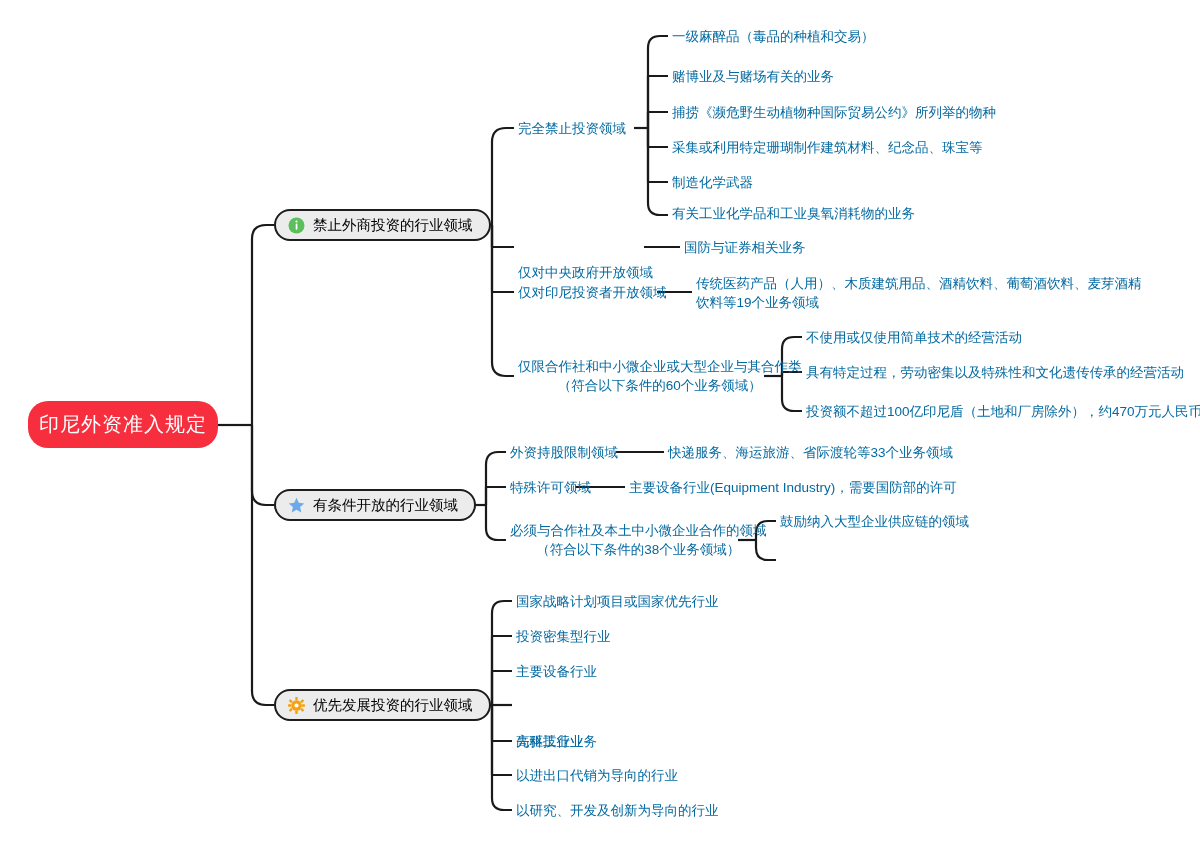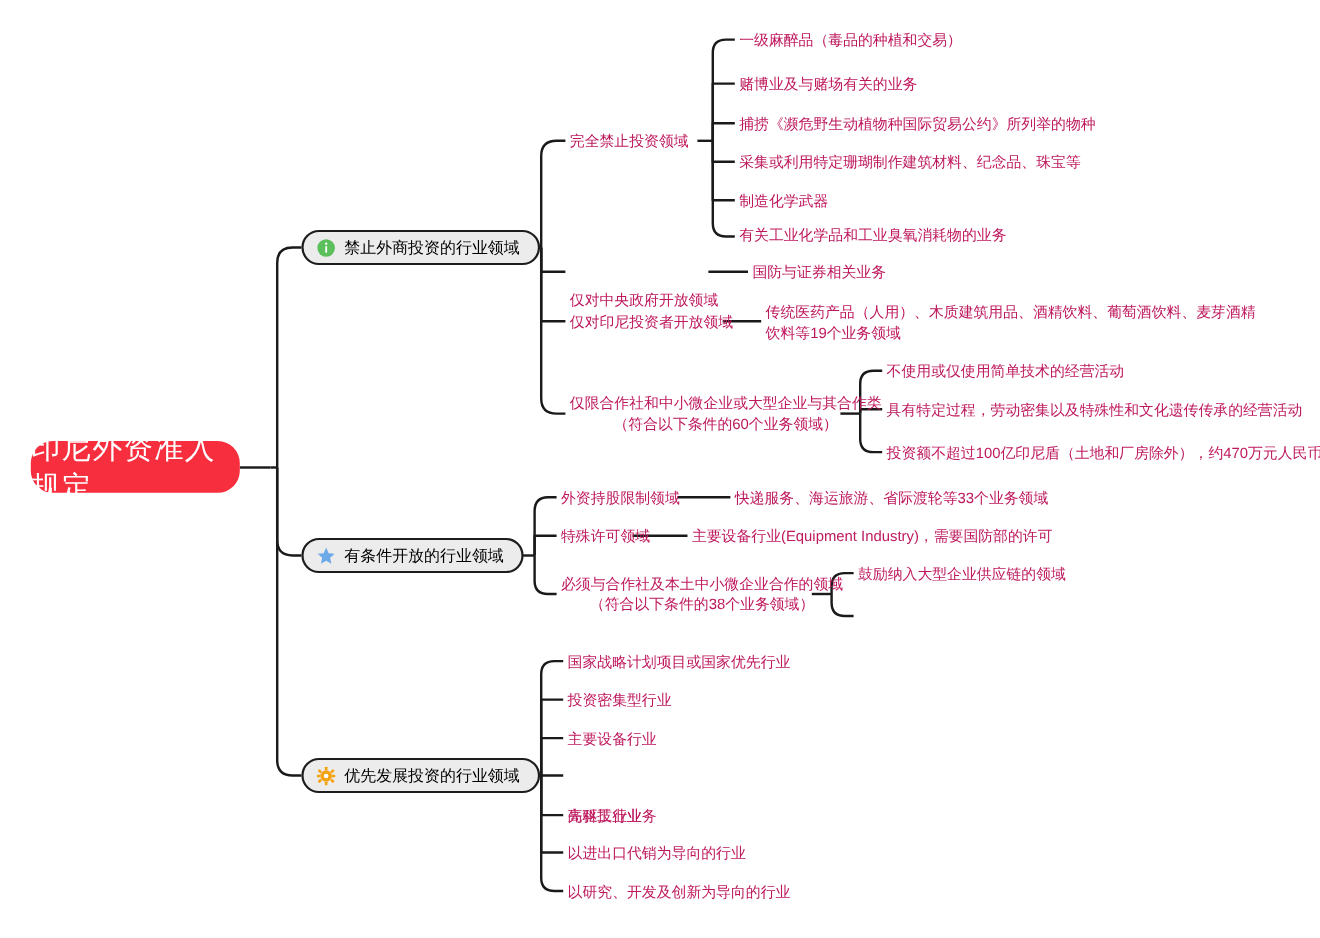--- a/index.html
+++ b/index.html
@@ -33,21 +33,21 @@
     left: 28px;
     top: 401px;
     width: 190px;
     height: 47px;
     background: #F72E3E;
     border-radius: 20px;
     display: flex;
     align-items: center;
     justify-content: center;
     color: #ffffff;
-    font-size: 27px;
+    font-size: 20px;
     letter-spacing: 1px;
     box-sizing: border-box;
   }
 
   
   .branch-node {
     position: absolute;
     height: 32px;
     background: #ECECEC;
     border: 2px solid #1d1d1d;
@@ -68,21 +68,21 @@
     display: inline-flex;
     align-items: center;
     justify-content: center;
   }
 
   
   .tnode {
     position: absolute;
     font-size: 13.5px;
     line-height: 19px;
-    color: #be185d;
+    color: #0369a1;
     white-space: pre;
   }
   .tnode.center {
     text-align: center;
   }
 </style>
 </head>
 <body>
 
 <div id="canvas">

